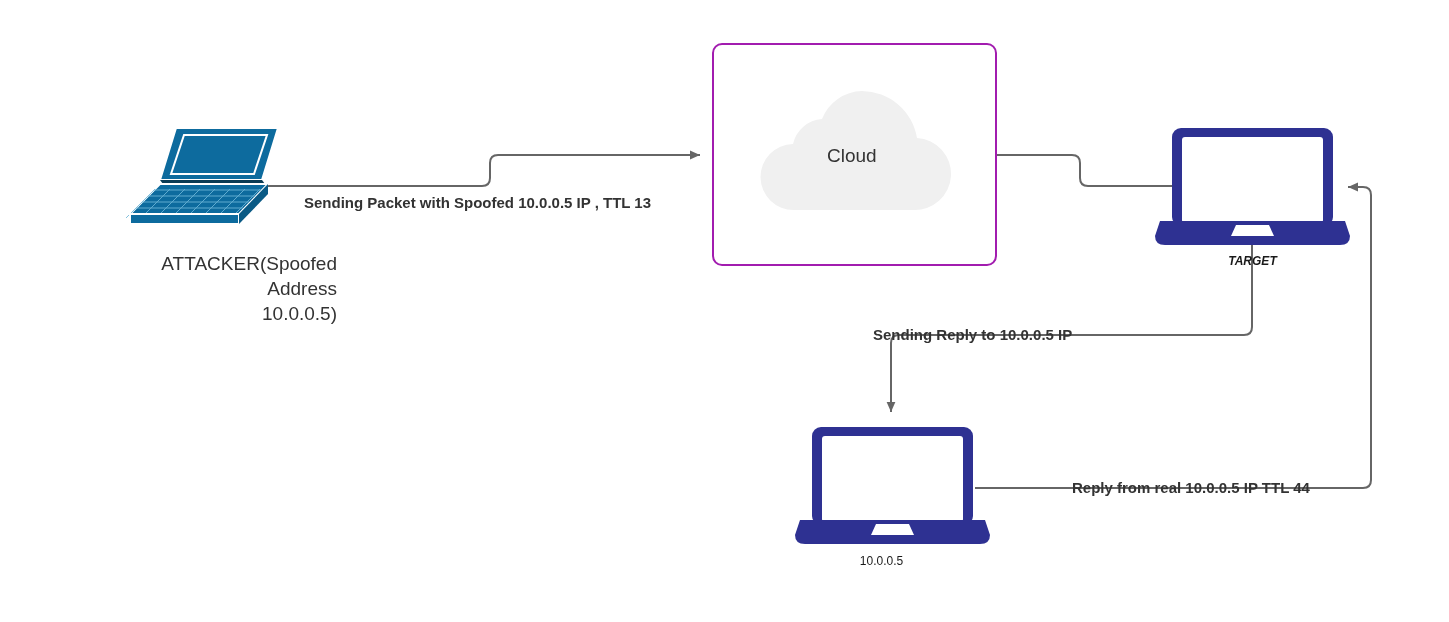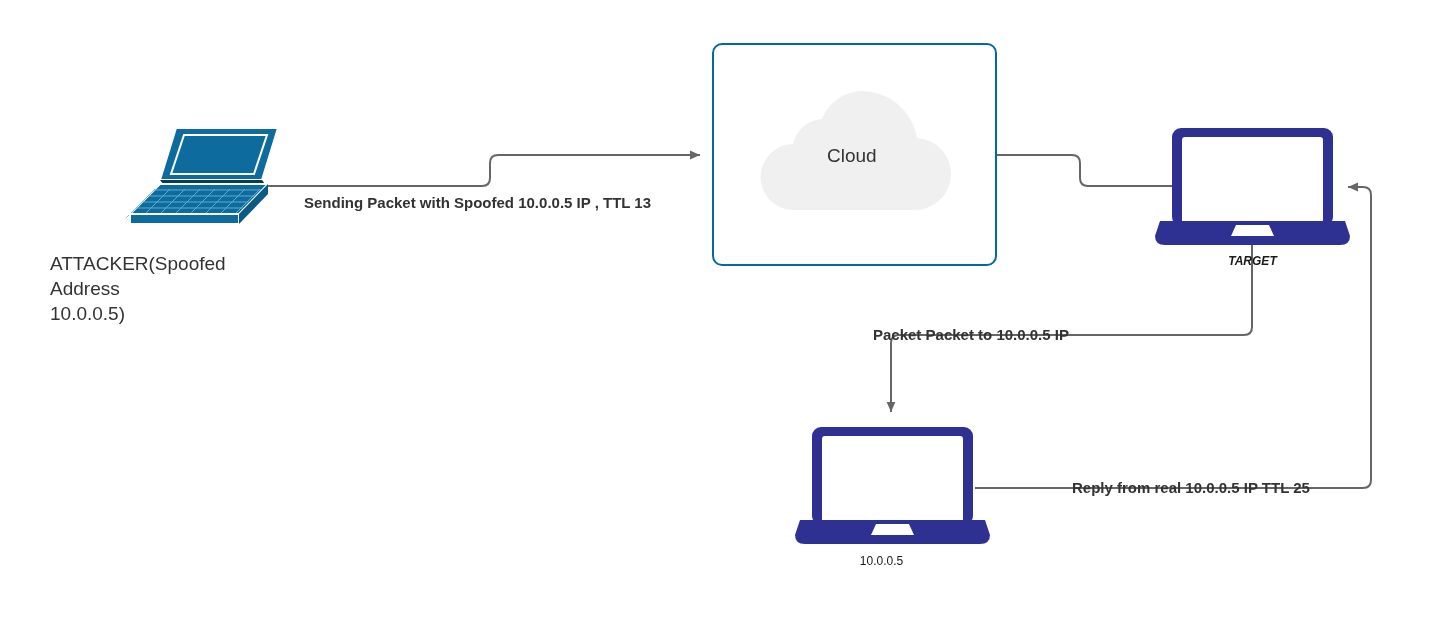--- a/index.html
+++ b/index.html
@@ -26,21 +26,21 @@
     pointer-events: none;
   }
   .node {
     position: absolute;
   }
   .caption {
     position: absolute;
     color: #333333;
     font-size: 19px;
     line-height: 25px;
-    text-align: left;
+    text-align: right;
     white-space: pre-line;
   }
   .edge-label {
     position: absolute;
     color: #333333;
     font-size: 15px;
     font-weight: bold;
     white-space: nowrap;
     margin-left: 12px;
   }
@@ -52,21 +52,21 @@
     white-space: nowrap;
   }
   .node-label.em {
     font-weight: bold;
     font-style: italic;
   }
   .cloud-box {
     position: absolute;
     box-sizing: border-box;
     background: #ffffff;
-    border: 2px solid #0369a1;
+    border: 2px solid #a21caf;
     border-radius: 10px;
   }
   .cloud-text {
     position: absolute;
     font-size: 19px;
     color: #333333;
     white-space: nowrap;
   }
 </style>
 </head>
@@ -165,17 +165,17 @@
       <rect x="27" y="11" width="141" height="86" rx="3" ry="3" fill="#ffffff"></rect>
       <path d="M 5,95 L 190,95 L 195,110 Q 195,119 185,119 L 10,119 Q 0,119 0,110 Z" fill="#2e3192"></path>
       <path d="M 81,99 L 114,99 L 119,110 L 76,110 Z" fill="#ffffff"></path>
     </svg>
   </div>
 
   <div class="node-label" style="left:804px; top:554px; width:155px;">10.0.0.5</div>
 
   <div class="edge-label" style="left:292px; top:194px;">Sending Packet with Spoofed 10.0.0.5 IP , TTL 13</div>
 
-  <div class="edge-label" style="left:861px; top:326px;">Packet Packet to 10.0.0.5 IP</div>
+  <div class="edge-label" style="left:861px; top:326px;">Sending Reply to 10.0.0.5 IP</div>
 
-  <div class="edge-label" style="left:1060px; top:479px;">Reply from real 10.0.0.5 IP TTL 25</div>
+  <div class="edge-label" style="left:1060px; top:479px;">Reply from real 10.0.0.5 IP TTL 44</div>
 
 </div>
 
 </body></html>

